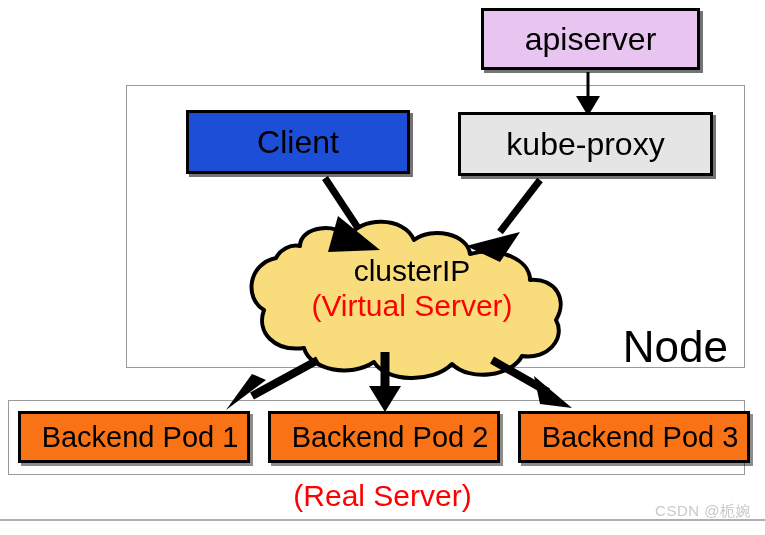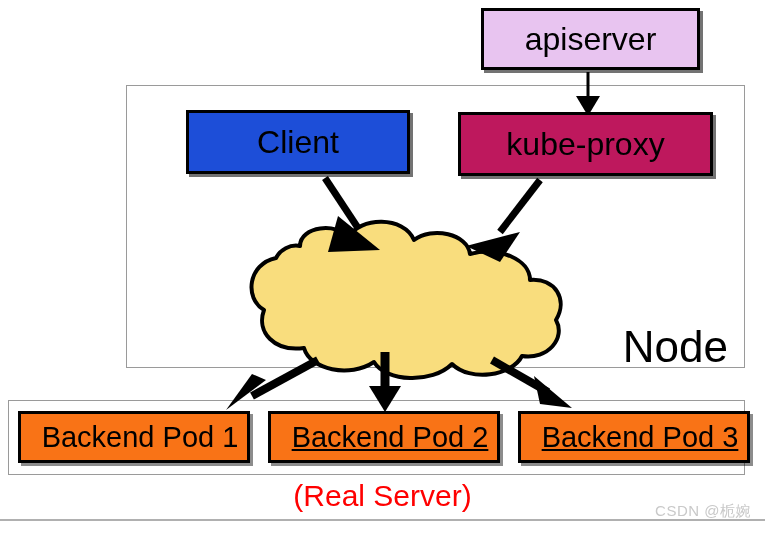--- a/index.html
+++ b/index.html
@@ -75,37 +75,37 @@
     background: #1d4ed8;
     font-size: 32px;
     color: #000000;
     box-shadow: 3px 3px 0 rgba(0,0,0,0.55);
   }
   #kubeproxy-box {
     left: 458px;
     top: 112px;
     width: 255px;
     height: 64px;
-    background: #be185d;
+    background: #e5e5e5;
     font-size: 32px;
     color: #000000;
     box-shadow: 3px 3px 0 rgba(0,0,0,0.55);
   }
   .pod-box {
     top: 411px;
     width: 232px;
     height: 52px;
     background: #f97316;
     font-size: 29px;
     color: #000000;
     box-shadow: 3px 3px 0 rgba(0,0,0,0.45);
   }
   #pod-1 { left: 18px; }
-  #pod-2 { left: 268px; text-decoration: underline; }
-  #pod-3 { left: 518px; text-decoration: underline; }
+  #pod-2 { left: 268px; }
+  #pod-3 { left: 518px; }
   .pod-box .shape-label {
     position: relative;
     left: 6px;
   }
   #cloud-text {
     position: absolute;
     left: 262px;
     top: 255px;
     width: 300px;
     text-align: center;
@@ -231,20 +231,24 @@
   </div>
 
   <div class="shape" id="client-box">
     <span class="shape-label">Client</span>
   </div>
 
   <div class="shape" id="kubeproxy-box">
     <span class="shape-label">kube-proxy</span>
   </div>
 
+  <div id="cloud-text">
+    <span id="cloud-primary">clusterIP</span>
+    <span id="cloud-secondary">(Virtual Server)</span>
+  </div>
 
   <div class="shape pod-box" id="pod-1">
     <span class="shape-label">Backend Pod 1</span>
   </div>
   <div class="shape pod-box" id="pod-2">
     <span class="shape-label">Backend Pod 2</span>
   </div>
   <div class="shape pod-box" id="pod-3">
     <span class="shape-label">Backend Pod 3</span>
   </div>

